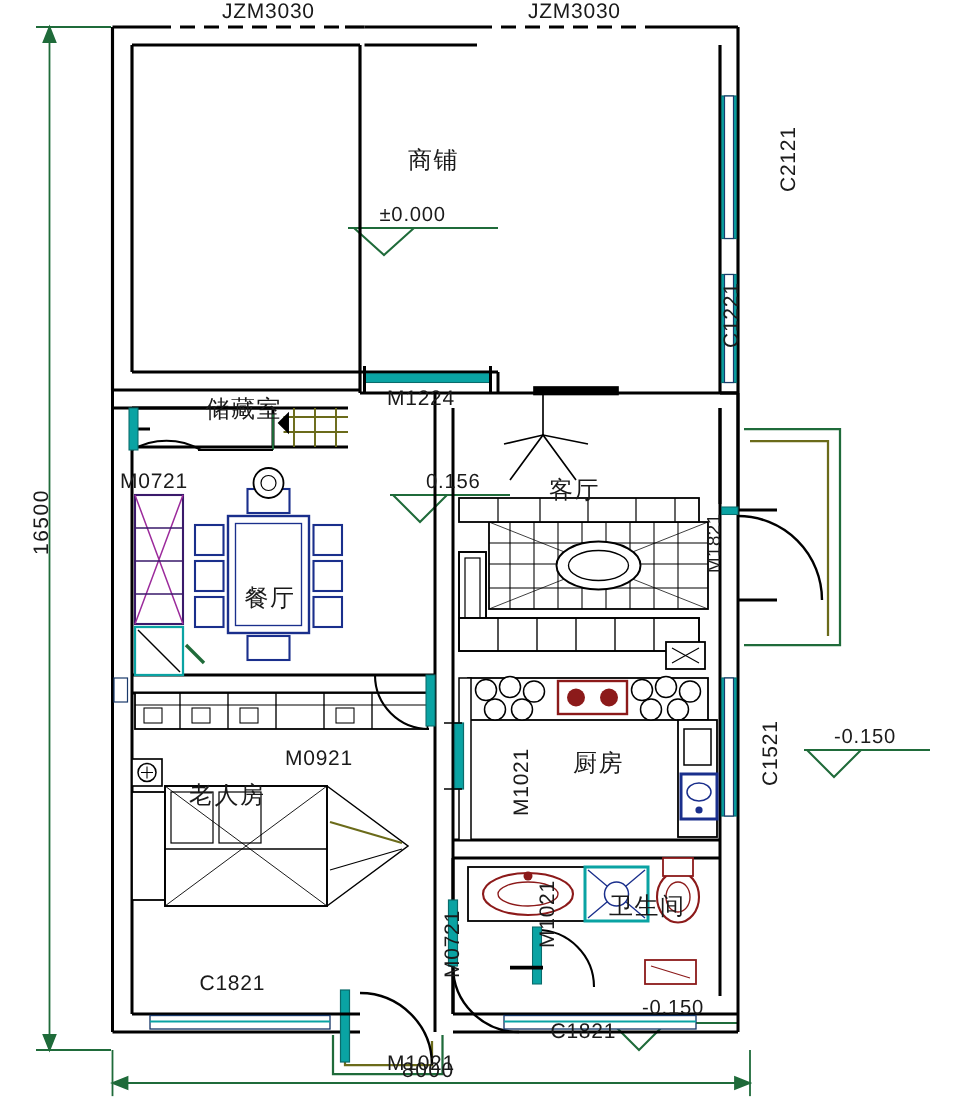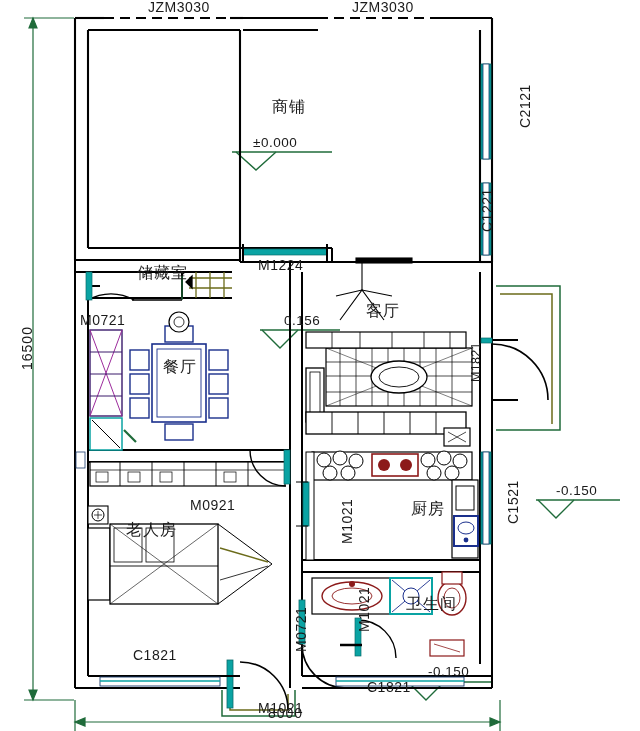--- a/index.html
+++ b/index.html
@@ -376,24 +376,24 @@
     </g>
 
     <g>
       <rect x="76" y="452" width="9" height="16" fill="#ffffff" stroke="#1a3a6b" stroke-width="0.8"></rect>
     </g>
 
   </svg>
 
   <div class="lbl room" style="left:272px; top:100px;">商铺</div>
   <div class="lbl room" style="left:137px; top:266px;">储藏室</div>
-  <div class="lbl room" style="left:163px; top:360px;text-align:center;">餐厅</div>
-  <div class="lbl room" style="left:366px; top:304px;">客厅</div>
+  <div class="lbl room" style="left:163px; top:392px;text-align:center;">餐厅</div>
+  <div class="lbl room" style="left:366px; top:320px;">客厅</div>
   <div class="lbl room" style="left:126px; top:523px;">老人房</div>
-  <div class="lbl room" style="left:382px; top:502px;margin-left:29px;">厨房</div>
+  <div class="lbl room" style="left:382px; top:502px;">厨房</div>
   <div class="lbl room" style="left:406px; top:597px;">卫生间</div>
 
   <div class="lbl elev" style="left:233px; top:136px;margin-left:20px;">±0.000</div>
   <div class="lbl elev" style="left:284px; top:314px;text-align:center;">0.156</div>
   <div class="lbl elev" style="left:556px; top:484px;">-0.150</div>
   <div class="lbl elev" style="left:428px; top:665px;">-0.150</div>
 
   <div class="lbl code" style="left:148px; top:0px;">JZM3030</div>
   <div class="lbl code" style="left:352px; top:0px;">JZM3030</div>
   <div class="lbl code" style="left:258px; top:258px;text-align:center;">M1224</div>

